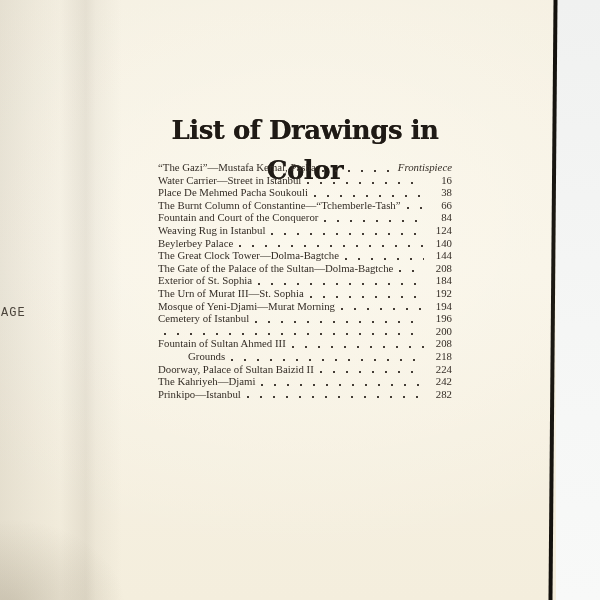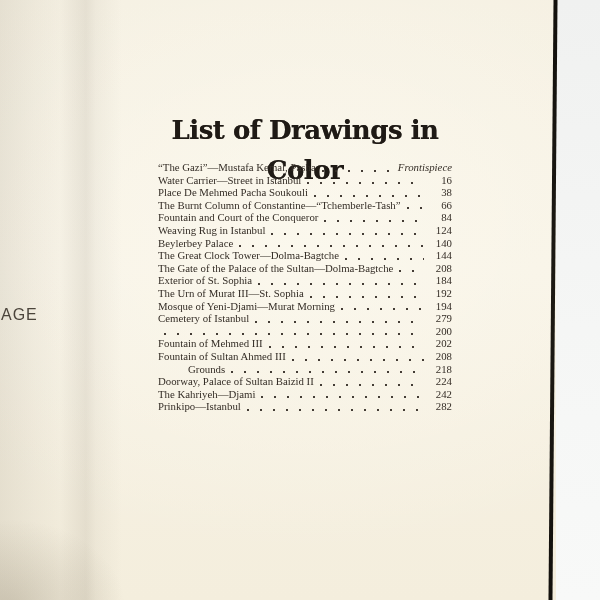--- a/index.html
+++ b/index.html
@@ -30,22 +30,22 @@
     pointer-events:none;
   }
   .corner-shadow{
     position:absolute;left:-40px;bottom:-46px;width:170px;height:130px;
     background:radial-gradient(ellipse at 30% 70%, rgba(95,82,60,.20) 0%, rgba(95,82,60,0) 68%);
     pointer-events:none;
   }
   
   .facing-partial{
     position:absolute;left:1px;top:306px;
-    font-size:16px;letter-spacing:1px;color:#4b443b;
-    font-family:Liberation Sans, sans-serif;
+    font-size:12px;letter-spacing:1px;color:#4b443b;
+    font-family:Liberation Mono, monospace;
   }
 
   
   .backdrop-right{
     position:absolute;left:552px;top:0;width:48px;height:600px;
     background:linear-gradient(180deg,#f0f1f0 0%,#f5f6f5 55%,#f8f9f8 100%);
   }
   .cover-edge{
     position:absolute;left:551px;top:0;width:4px;height:600px;
     background:linear-gradient(180deg,#12100c,#1d1a14 50%,#12100c);
@@ -151,30 +151,25 @@
             <span class="p">192</span>
           </div>
           <div class="row">
             <span class="t">Mosque of Yeni-Djami—Murat Morning</span>
             <span class="leader"></span>
             <span class="p">194</span>
           </div>
           <div class="row">
             <span class="t">Cemetery of Istanbul</span>
             <span class="leader"></span>
-            <span class="p">279</span>
+            <span class="p">196</span>
           </div>
           <div class="row">
             <span class="leader"></span>
             <span class="p">200</span>
-          </div>
-          <div class="row">
-            <span class="t">Fountain of Mehmed III</span>
-            <span class="leader"></span>
-            <span class="p">202</span>
           </div>
           <div class="row">
             <span class="t">Fountain of Sultan Ahmed III</span>
             <span class="leader"></span>
             <span class="p">208</span>
           </div>
           <div class="row indent">
             <span class="t">Grounds</span>
             <span class="leader"></span>
             <span class="p">218</span>

